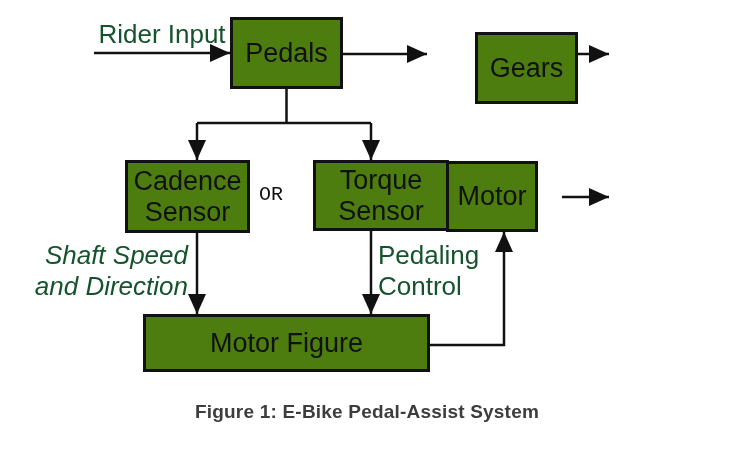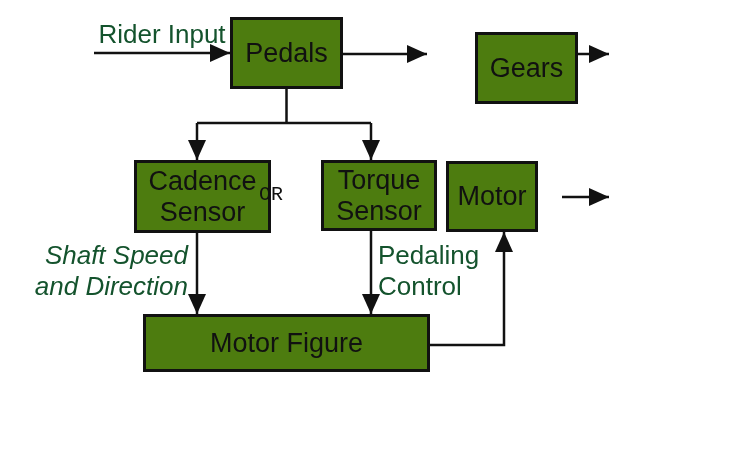--- a/index.html
+++ b/index.html
@@ -25,22 +25,22 @@
     align-items: center;
     justify-content: center;
     text-align: center;
     font-size: 27px;
     line-height: 31px;
     color: #111111;
   }
   .box-pedals        { left: 230px; top: 17px;  width: 113px; height: 72px; }
   .box-gears         { left: 427px; top: 32px;  width: 103px; height: 72px; margin-left: 48px; }
   .box-wheel         { left: 609px; top: 17px;  width: 87px;  height: 215px; }
-  .box-cadence       { left: 134px; top: 160px; width: 137px; height: 73px; }
-  .box-torque        { left: 313px; top: 160px; width: 116px; height: 71px; margin-left: 8px; }
+  .box-cadence       { left: 125px; top: 160px; width: 125px; height: 73px; }
+  .box-torque        { left: 313px; top: 160px; width: 136px; height: 71px; }
   .box-motor         { left: 446px; top: 161px; width: 92px; height: 71px; }
   .box-motor-control { left: 143px; top: 314px; width: 287px; height: 58px; }
   .or-label {
     position: absolute;
     left: 259px; top: 183px;
     width: 46px;
     font-size: 20px;
     color: #111111;
     font-family: Liberation Mono, monospace;
   }
@@ -95,14 +95,15 @@
   <div class="box box-torque">Torque Sensor</div>
   <div class="box box-motor">Motor</div>
   <div class="box box-motor-control">Motor Figure</div>
 
   <div class="or-label">OR</div>
 
   <div class="blue-label label-rider-input">Rider Input</div>
   <div class="blue-label label-shaft-speed">Shaft Speed and Direction</div>
   <div class="blue-label label-pedal-effort">Pedaling Control</div>
 
+  <div class="caption">Figure 1: E-Bike Pedal-Assist System</div>
 
 </div>
 
 </body></html>

